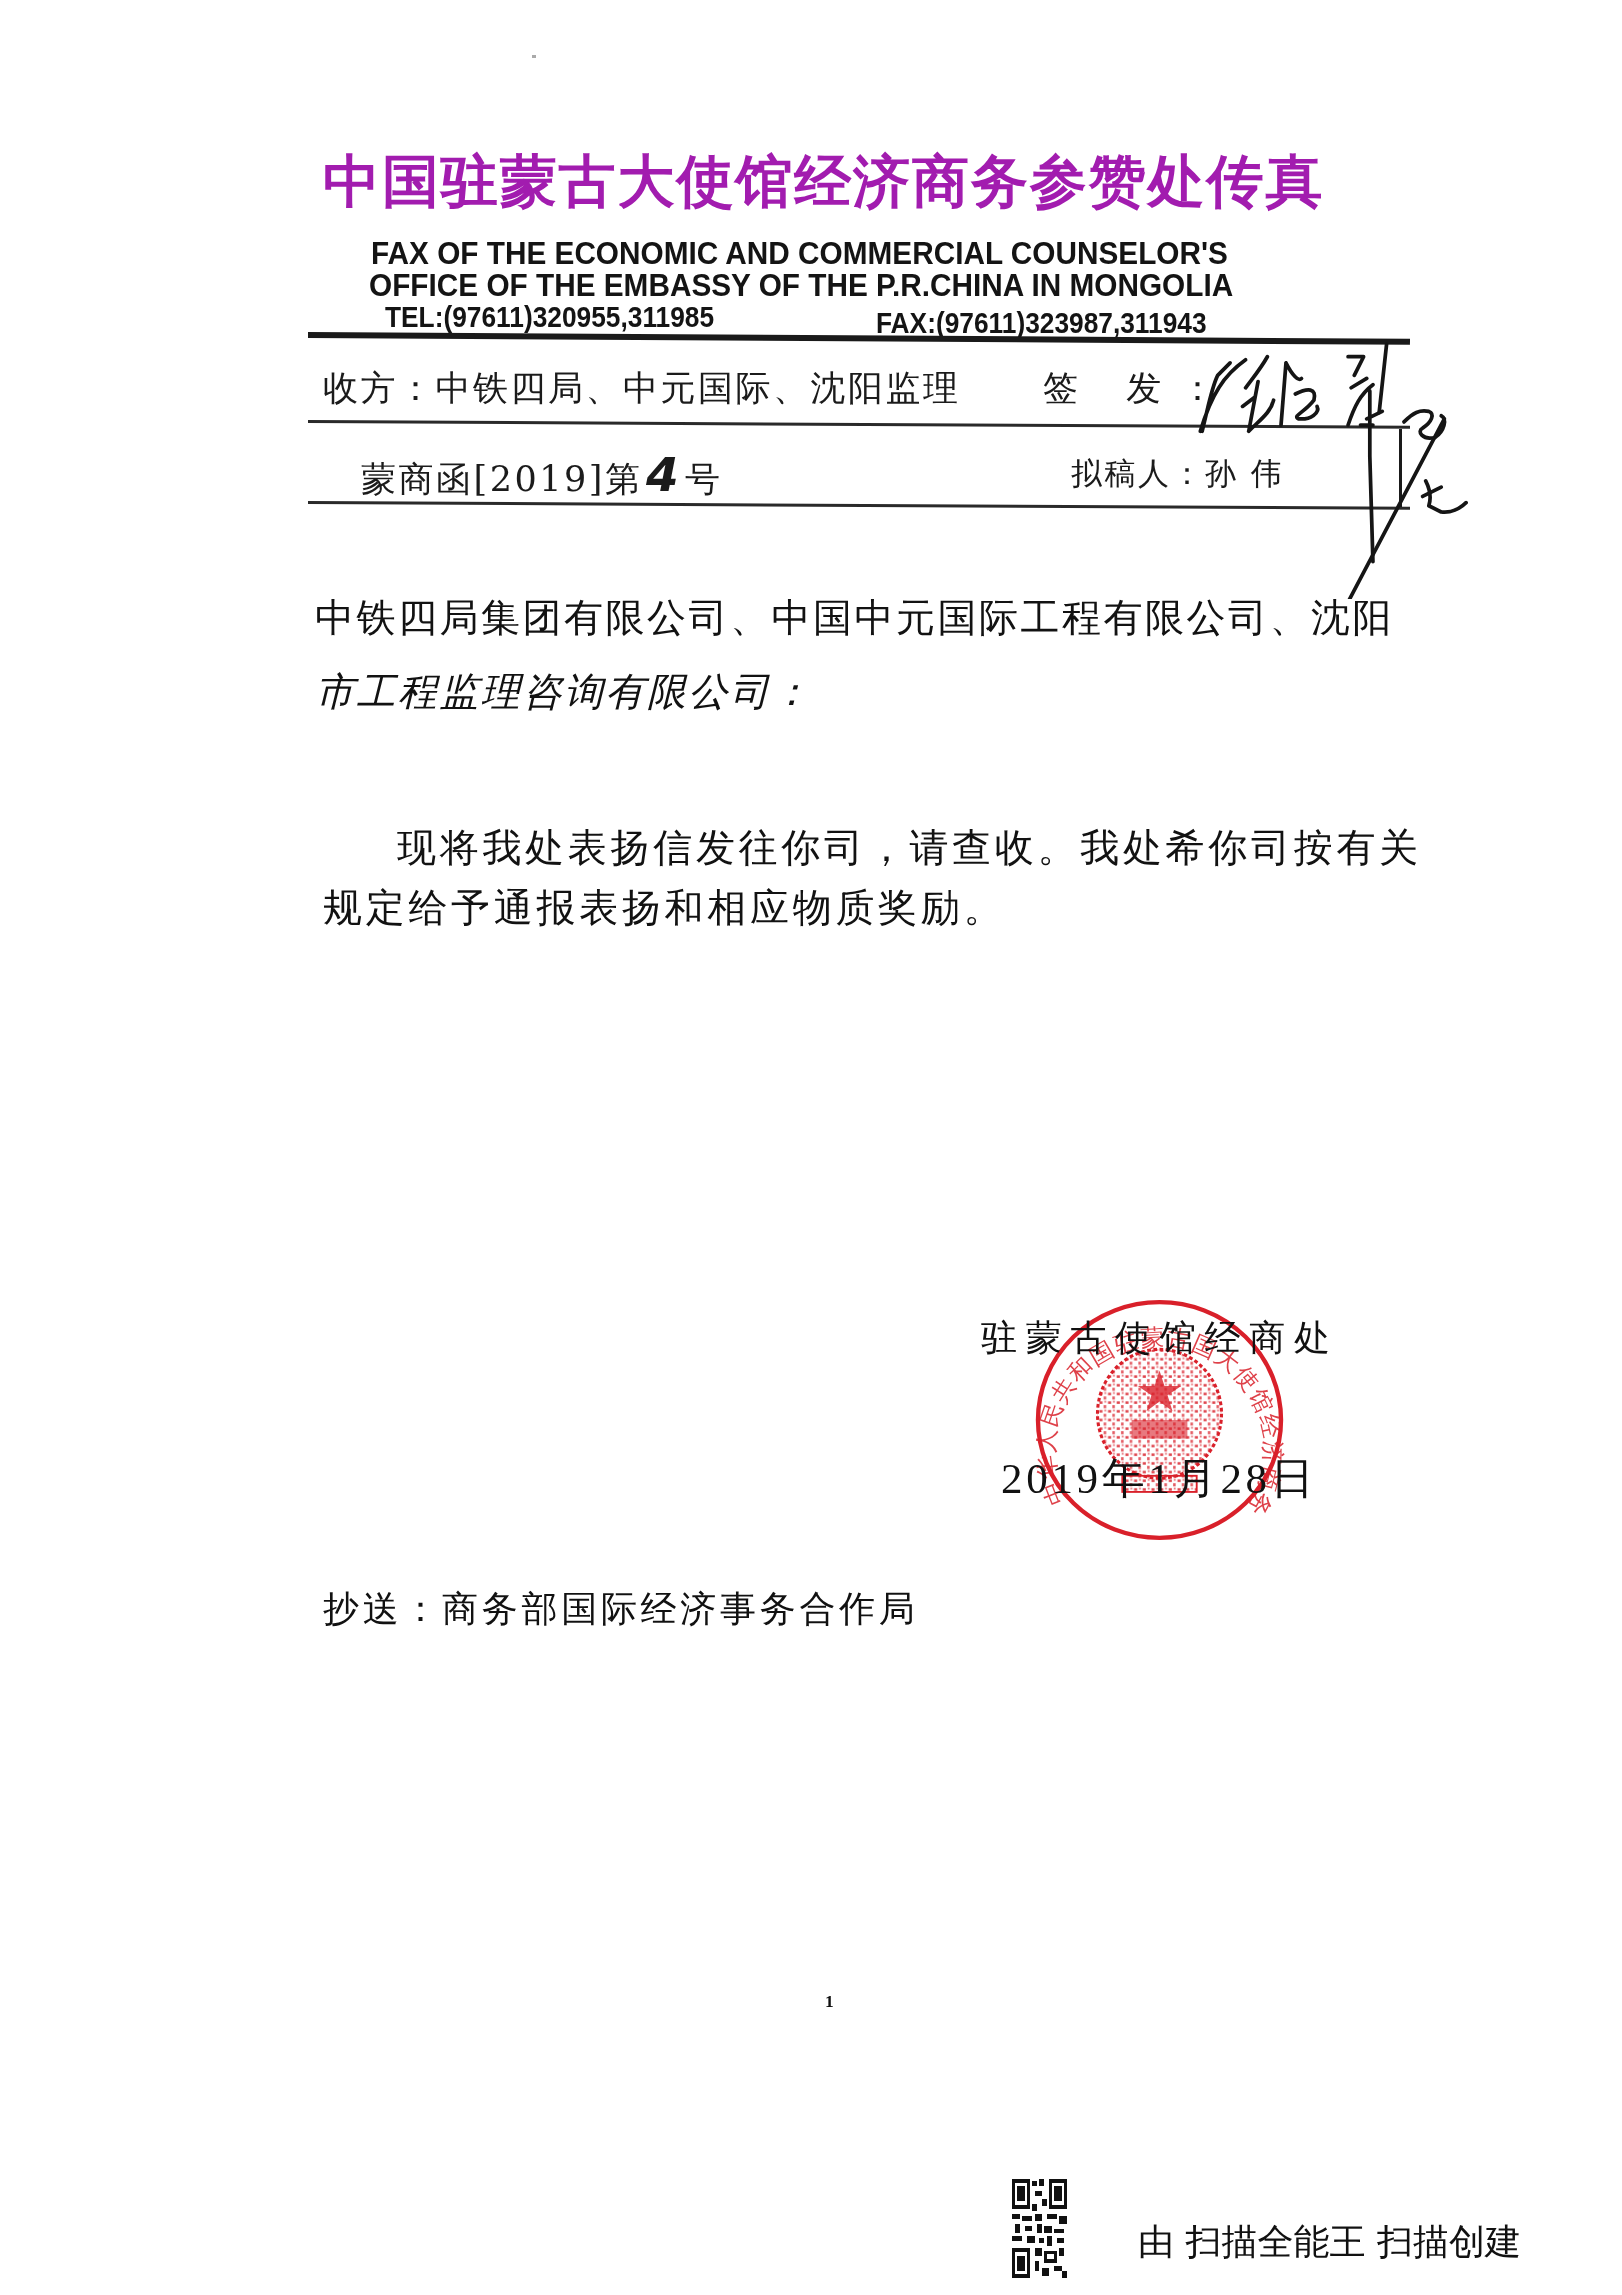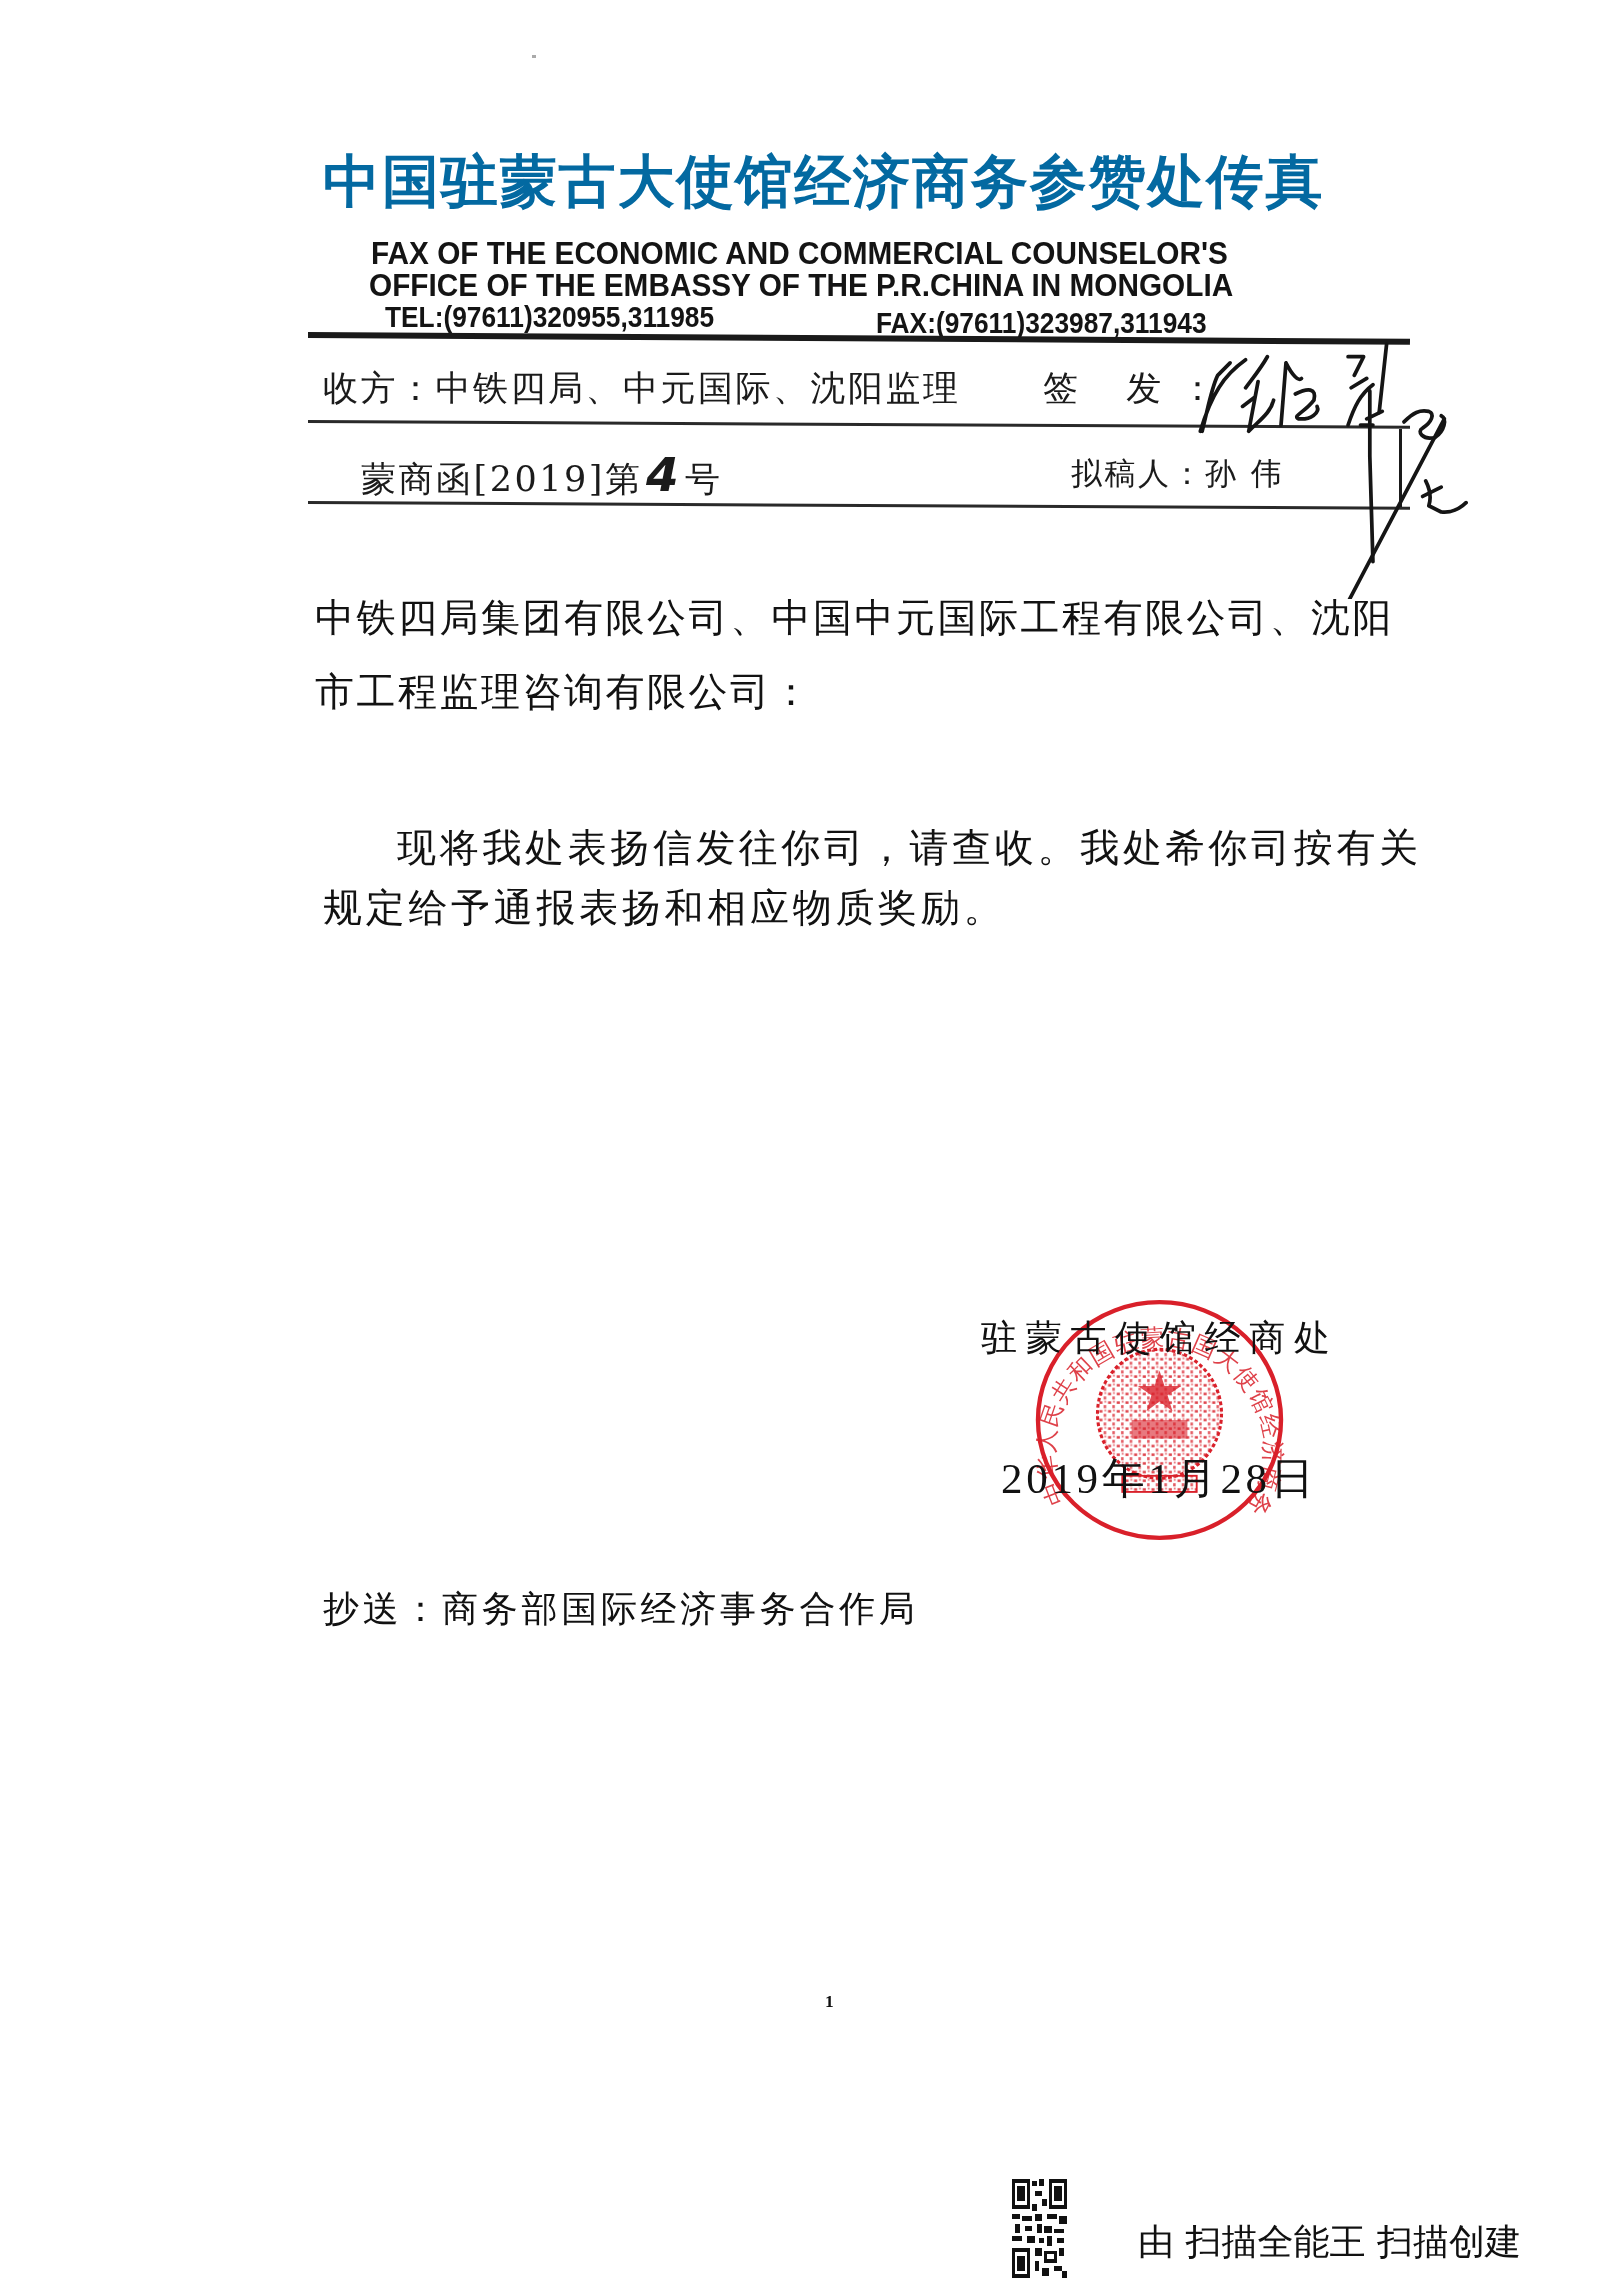--- a/index.html
+++ b/index.html
@@ -1,38 +1,38 @@
 <!DOCTYPE html>
 <html style="font-size:10px"><head>
   <meta charset="utf-8">
   <style>
     html, body { margin: 0; padding: 0; background: #ffffff; }
     body { width: 1622px; height: 2295px; position: relative; overflow: hidden; color: #111; }
     .abs { position: absolute; white-space: nowrap; }
-    .title-cn { left: 323px; top: 144px; font-family: Liberation Sans, sans-serif; font-weight: bold; font-size: 57px; letter-spacing: 1.9px; color: #0369a1; }
+    .title-cn { left: 323px; top: 144px; font-family: Liberation Sans, sans-serif; font-weight: bold; font-size: 57px; letter-spacing: 1.9px; color: #a21caf; }
     .title-en { font-family: "Liberation Sans", sans-serif; font-weight: bold; color: #141414; transform-origin: left top; }
     .en1 { left: 371px; top: 235px; font-size: 32px; transform: scaleX(0.93); }
     .en2 { left: 369px; top: 267px; font-size: 32px; transform: scaleX(0.93); }
     .en3 { left: 385px; top: 301px; font-size: 28.6px; transform: scaleX(0.92); }
     .en4 { left: 876px; top: 307px; font-size: 28.6px; transform: scaleX(0.92); }
     .rule { position: absolute; left: 308px; width: 1102px; background: #1a1a1a; }
     .rule-thick { top: 332px; height: 6.2px; transform: rotate(0.35deg); transform-origin: left center; }
     .rule-thin1 { top: 420px; height: 3.1px; transform: rotate(0.3deg); transform-origin: left center; background:#2a2a2a; }
     .rule-thin2 { top: 501px; height: 3.1px; transform: rotate(0.3deg); transform-origin: left center; background:#2a2a2a; }
     .vrule { position: absolute; left: 1399px; top: 429px; width: 2.5px; height: 78px; background: #1a1a1a; }
     .serif { font-family: "DejaVu Serif", serif; }
     .hdr { font-size: 35px; letter-spacing: 2.5px; color: #1b1b1b; }
     .recv { left: 323px; top: 365px; }
     .sign-label { left: 1043px; top: 365px; letter-spacing: 18.6px; }
     .docno { left: 323px; top: 447px; margin-left: 38px; }
     .docno-hand { font-family: "DejaVu Sans", sans-serif; font-style: italic; font-weight: bold; font-size: 47px; margin: 0 3.7px; }
     .drafter { left: 1043px; top: 453px; font-size: 31px; margin-left: 28px; }
     .addressee { left: 315px; font-family: "DejaVu Sans", sans-serif; font-size: 39px; letter-spacing: 2.5px; color: #121212; }
     .addr1 { top: 591px; }
-    .addr2 { top: 665px; }
+    .addr2 { top: 665px; font-style: italic; }
     .body-text { left: 323px; font-family: "DejaVu Serif", serif; font-size: 39px; letter-spacing: 3.7px; color: #121212; }
     .body1 { left: 397px; top: 821px; }
     .body2 { top: 881px; }
     .sender { left: 981px; top: 1314px; font-family: "DejaVu Serif", serif; font-size: 36px; letter-spacing: 8.7px; z-index: 3; }
     .date { left: 973px; top: 1450px; font-family: "Liberation Serif", serif; font-size: 43px; letter-spacing: 3.7px; z-index: 3; margin-left: 28px; }
     .cc { left: 323px; top: 1585px; font-family: "DejaVu Serif", serif; font-size: 36px; letter-spacing: 3.7px; }
     .pageno { left: 825px; top: 1991px; font-family: "Liberation Serif", serif; font-weight: bold; font-size: 17.4px; }
     .footer-text { left: 1138px; top: 2218px; font-family: "DejaVu Serif", serif; font-size: 36px; color: #111; }
     .stamp { position: absolute; left: 1029px; top: 1296px; width: 261px; height: 248px; z-index: 2; }
     .qr { position: absolute; left: 1012px; top: 2179px; width: 55px; height: 99px; }

